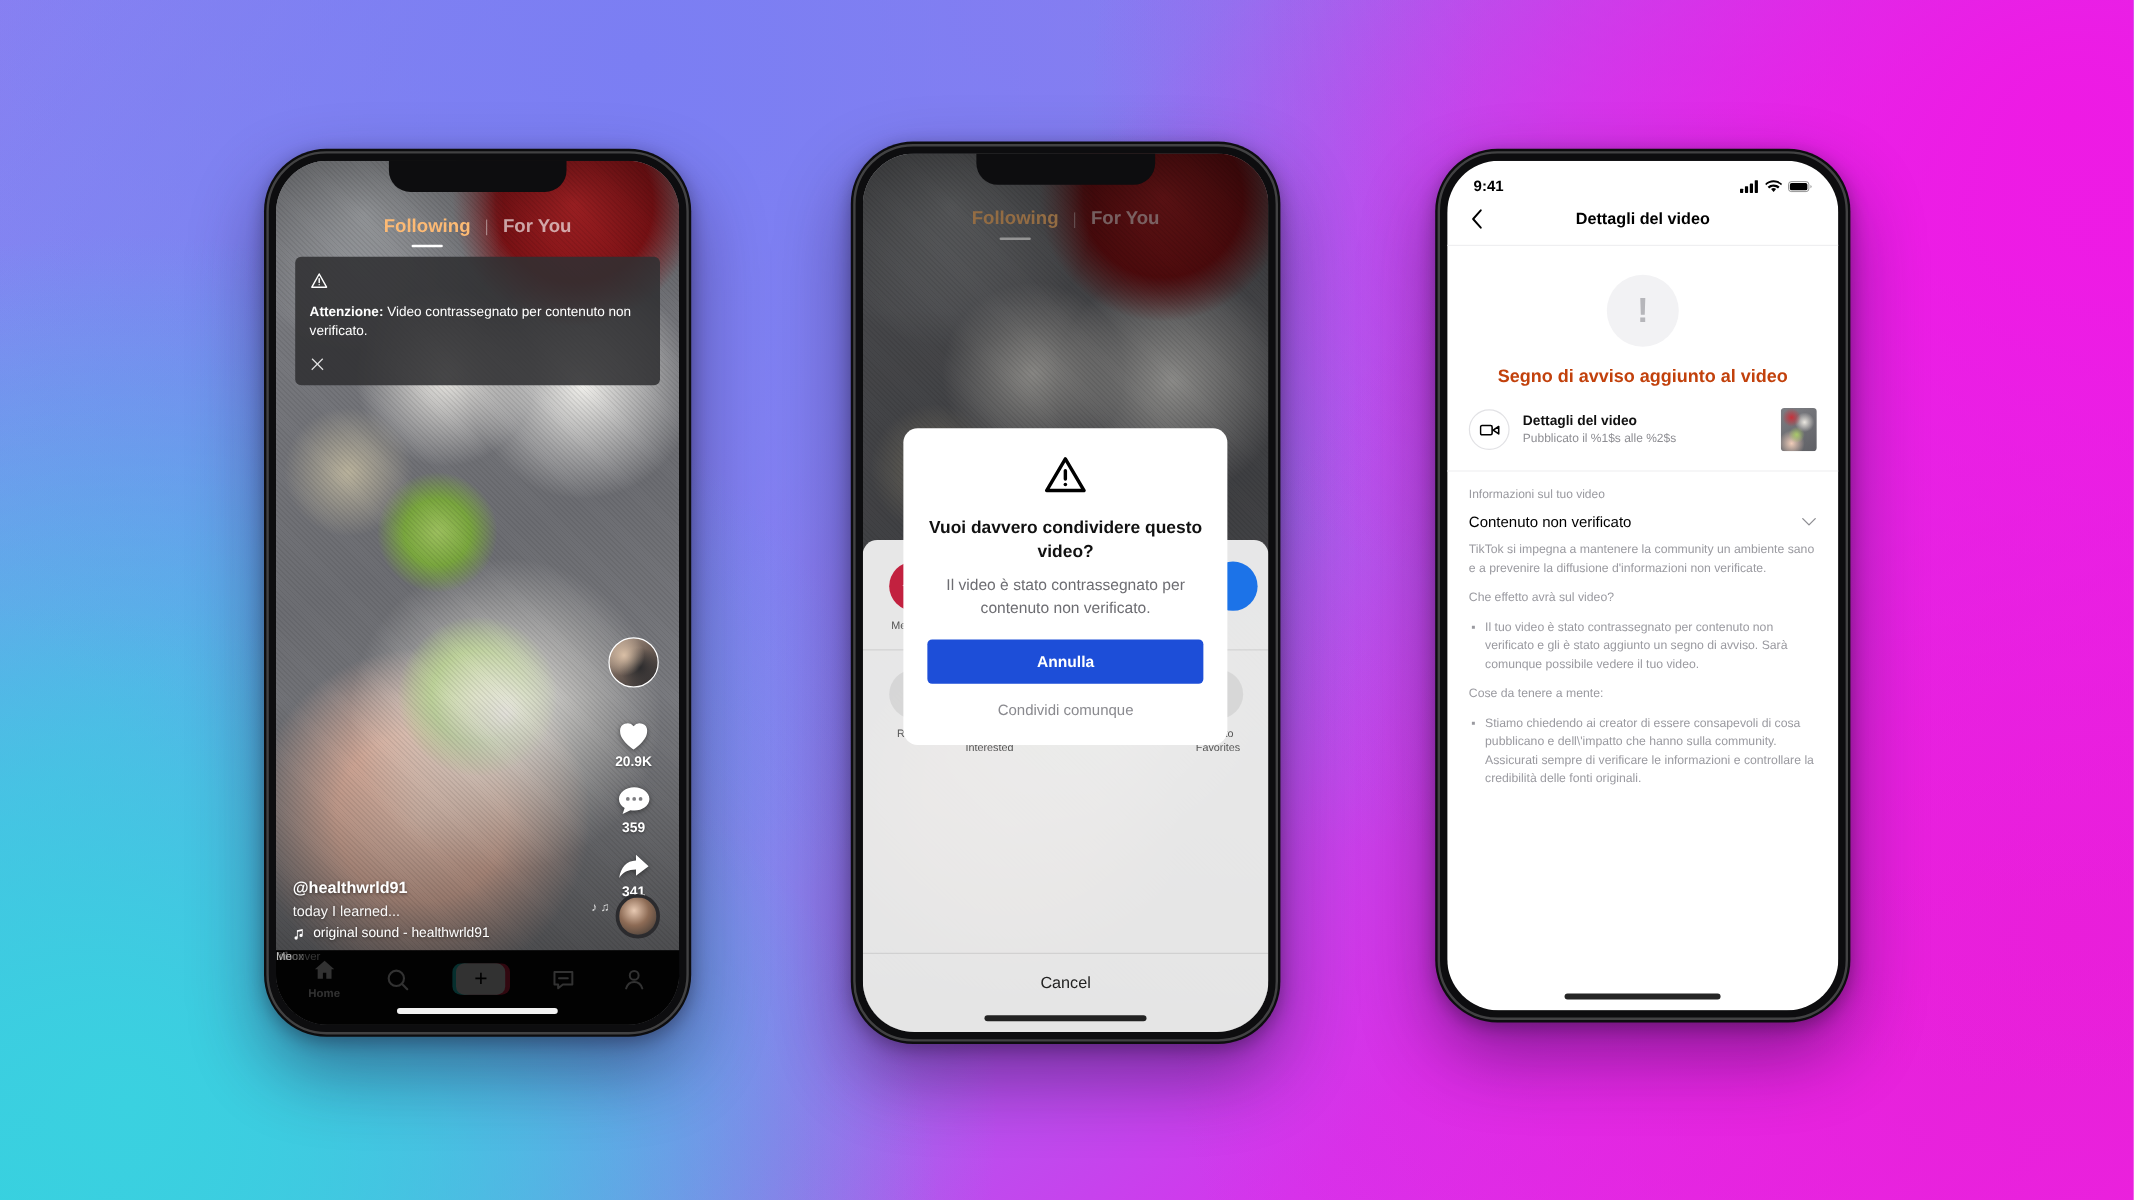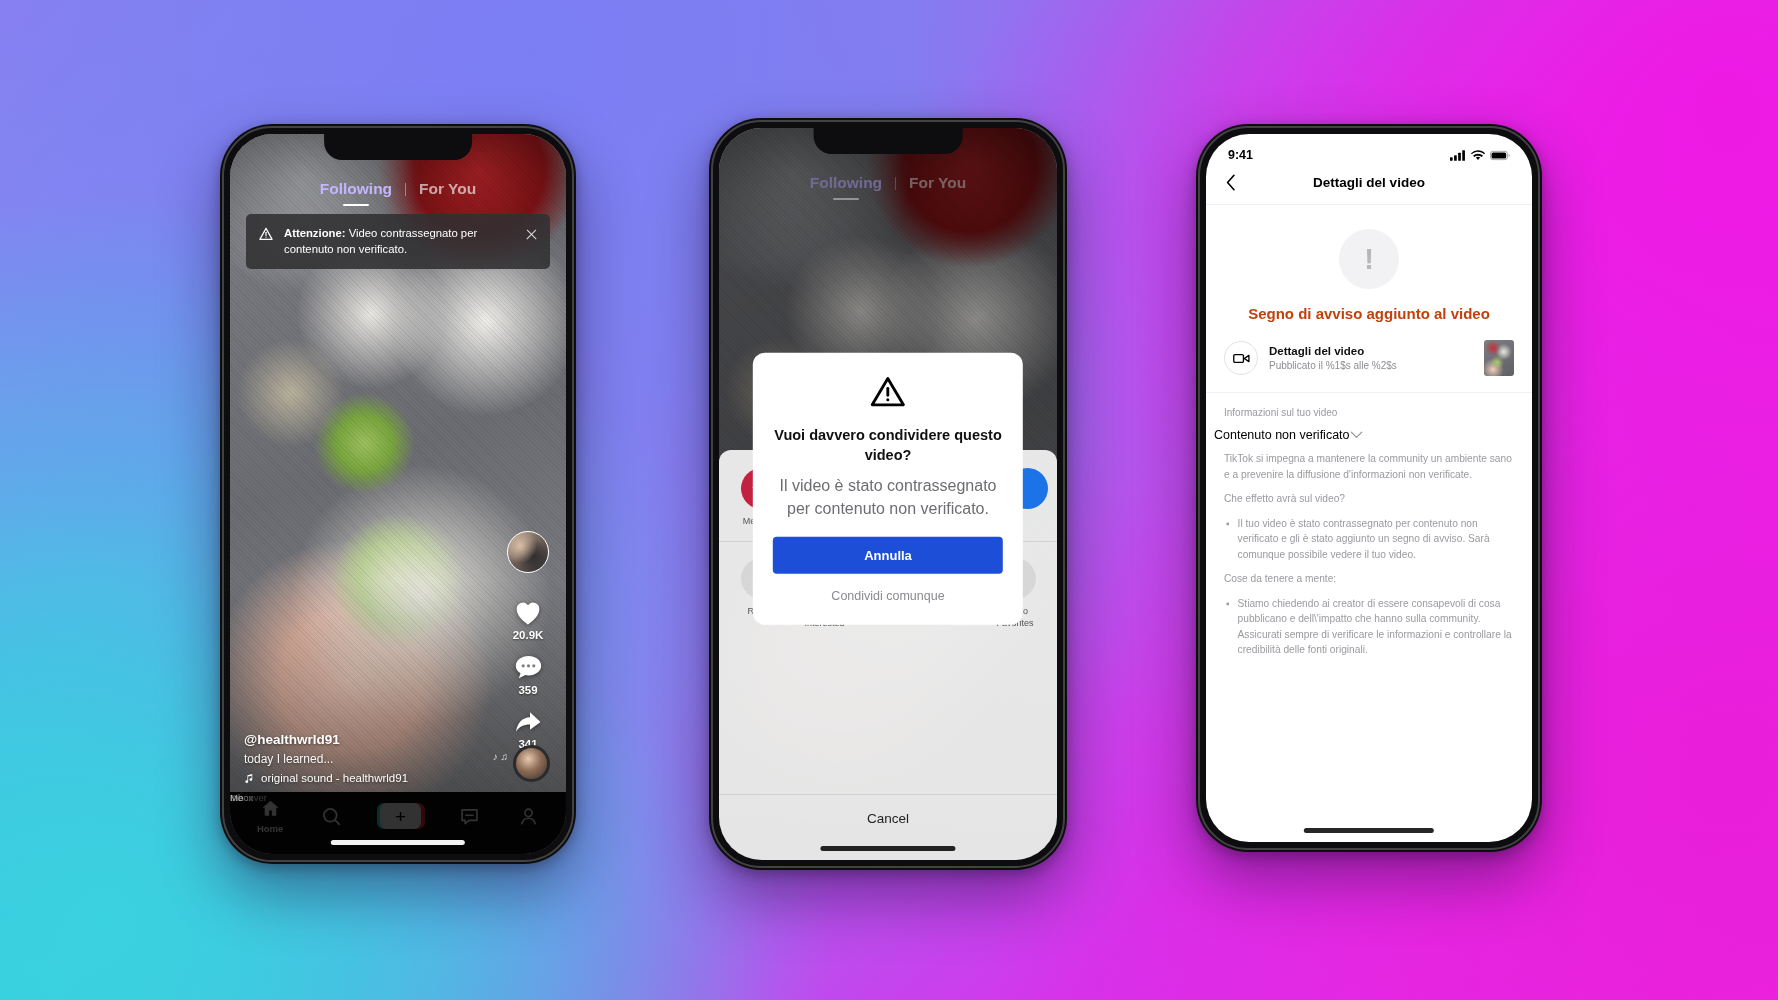--- a/index.html
+++ b/index.html
@@ -58,29 +58,29 @@
   }
   .photo .grain{position:absolute;inset:0;opacity:.13;
     background-image:repeating-linear-gradient(45deg, rgba(0,0,0,.5) 0 1px, transparent 1px 3px);}
   .photo .vig{position:absolute;inset:0;
     background:linear-gradient(180deg, rgba(0,0,0,.35) 0%, rgba(0,0,0,0) 18%, rgba(0,0,0,0) 62%, rgba(0,0,0,.55) 100%);}
 
   
   .tabs{position:absolute;top:46px;left:0;right:0;display:flex;justify-content:center;
     align-items:center;gap:13px;z-index:20;}
   .tab{font-size:15.5px;color:rgba(255,255,255,.62);font-weight:600;position:relative;}
-  .tab.active{color:#c4b5fd;}
+  .tab.active{color:#fdba74;}
   .tab.active::after{content:"";position:absolute;left:50%;transform:translateX(-50%);
     bottom:-8px;width:26px;height:2.5px;background:#fff;border-radius:2px;}
   .tabdiv{width:1px;height:13px;background:rgba(255,255,255,.4);}
 
   
   .banner{position:absolute;top:80px;left:16px;right:16px;z-index:25;
     background:rgba(48,48,50,.88);border-radius:5px;padding:11px 12px;
-    display:flex;align-items:flex-start;gap:10px;}
+    display:flex;align-items:flex-start;gap:10px;flex-direction:column;}
   .banner .txt{flex:1;color:#fff;font-size:11.3px;line-height:1.45;}
   .banner .txt b{font-weight:700;}
   .wtri{width:16px;height:16px;flex:0 0 16px;margin-top:1px;}
   .bclose{width:13px;height:13px;flex:0 0 13px;position:relative;opacity:.85;margin-top:2px;cursor:pointer;}
   .bclose::before,.bclose::after{content:"";position:absolute;top:50%;left:0;width:100%;height:1.4px;background:#fff;}
   .bclose::before{transform:rotate(45deg);} .bclose::after{transform:rotate(-45deg);}
 
   
   .rail{position:absolute;right:12px;bottom:104px;width:52px;z-index:22;
     display:flex;flex-direction:column;align-items:center;gap:13px;}
@@ -126,21 +126,21 @@
   .srow.second{padding-top:16px;border-top:1px solid rgba(0,0,0,.09);}
   .sitem{width:56px;display:flex;flex-direction:column;align-items:center;gap:7px;cursor:pointer;}
   .sicon{width:41px;height:41px;border-radius:50%;display:flex;align-items:center;justify-content:center;}
   .sicon.gray{background:rgba(0,0,0,.07);}
   .slab{font-size:9px;color:#555;text-align:center;line-height:1.25;}
   .cancelbar{margin-top:auto;border-top:1px solid rgba(0,0,0,.09);
     padding:16px 0 34px;text-align:center;font-size:13.5px;color:#222;cursor:pointer;}
   .modal{position:absolute;left:50%;top:50%;transform:translate(-50%,-52%);
     width:80%;background:#fff;border-radius:12px;z-index:36;padding:22px 20px 6px;text-align:center;}
   .modal .mt{font-size:14.5px;font-weight:700;color:#111;line-height:1.35;margin:14px 0 9px;}
-  .modal .ms{font-size:16px;color:#6d6d72;line-height:1.45;margin-bottom:16px;}
+  .modal .ms{font-size:13px;color:#6d6d72;line-height:1.45;margin-bottom:16px;}
   .mbtn{display:block;width:100%;background:#1d4ed8;color:#fff;border:none;border-radius:4px;
     padding:11px 0;font-size:13px;font-weight:600;cursor:pointer;font-family:inherit;}
   .mlink{display:block;width:100%;background:none;border:none;padding:15px 0 16px;
     font-size:12.5px;color:#8a8a8f;cursor:pointer;font-family:inherit;}
 
   
   .p3{position:absolute;inset:0;background:#fff;display:flex;flex-direction:column;}
   .status{display:flex;justify-content:space-between;align-items:center;padding:14px 22px 2px;
     font-size:12.5px;font-weight:700;color:#000;}
   .stat-r{display:flex;align-items:center;gap:5px;}
@@ -158,21 +158,21 @@
   .vt1{font-size:11.5px;font-weight:700;color:#111;margin-bottom:3px;}
   .vt2{font-size:10px;color:#8e8e93;}
   .vthumb{width:30px;height:36px;border-radius:3px;flex:0 0 30px;
     background:
       radial-gradient(circle at 30% 22%, #c8303a 0%, rgba(200,48,58,0) 22%),
       radial-gradient(circle at 66% 33%, #eae7e0 0%, rgba(234,231,224,0) 26%),
       radial-gradient(circle at 44% 62%, #a9c96a 0%, rgba(169,201,106,0) 24%),
       radial-gradient(circle at 30% 82%, #f0cdb9 0%, rgba(240,205,185,0) 30%),
       linear-gradient(150deg,#7d7e83,#5f6065);}
   .sec{padding:14px 18px 4px;font-size:10px;color:#9a9aa0;}
-  .acc{display:flex;align-items:center;padding:6px 8px 9px;}
+  .acc{display:flex;align-items:center;justify-content:space-between;padding:6px 18px 9px;}
   .acct{font-size:12.5px;color:#000;font-weight:400;}
   .body3{padding:0 18px 10px;}
   .p{font-size:10.2px;color:#9a9aa0;line-height:1.52;margin-bottom:9px;}
   .bl{display:flex;gap:8px;margin-bottom:9px;padding-left:2px;}
   .bl .dot{font-size:10px;color:#9a9aa0;line-height:1.52;}
   .bl .bt{font-size:10.2px;color:#9a9aa0;line-height:1.52;flex:1;}
 </style>
 </head>
 <body>
 

